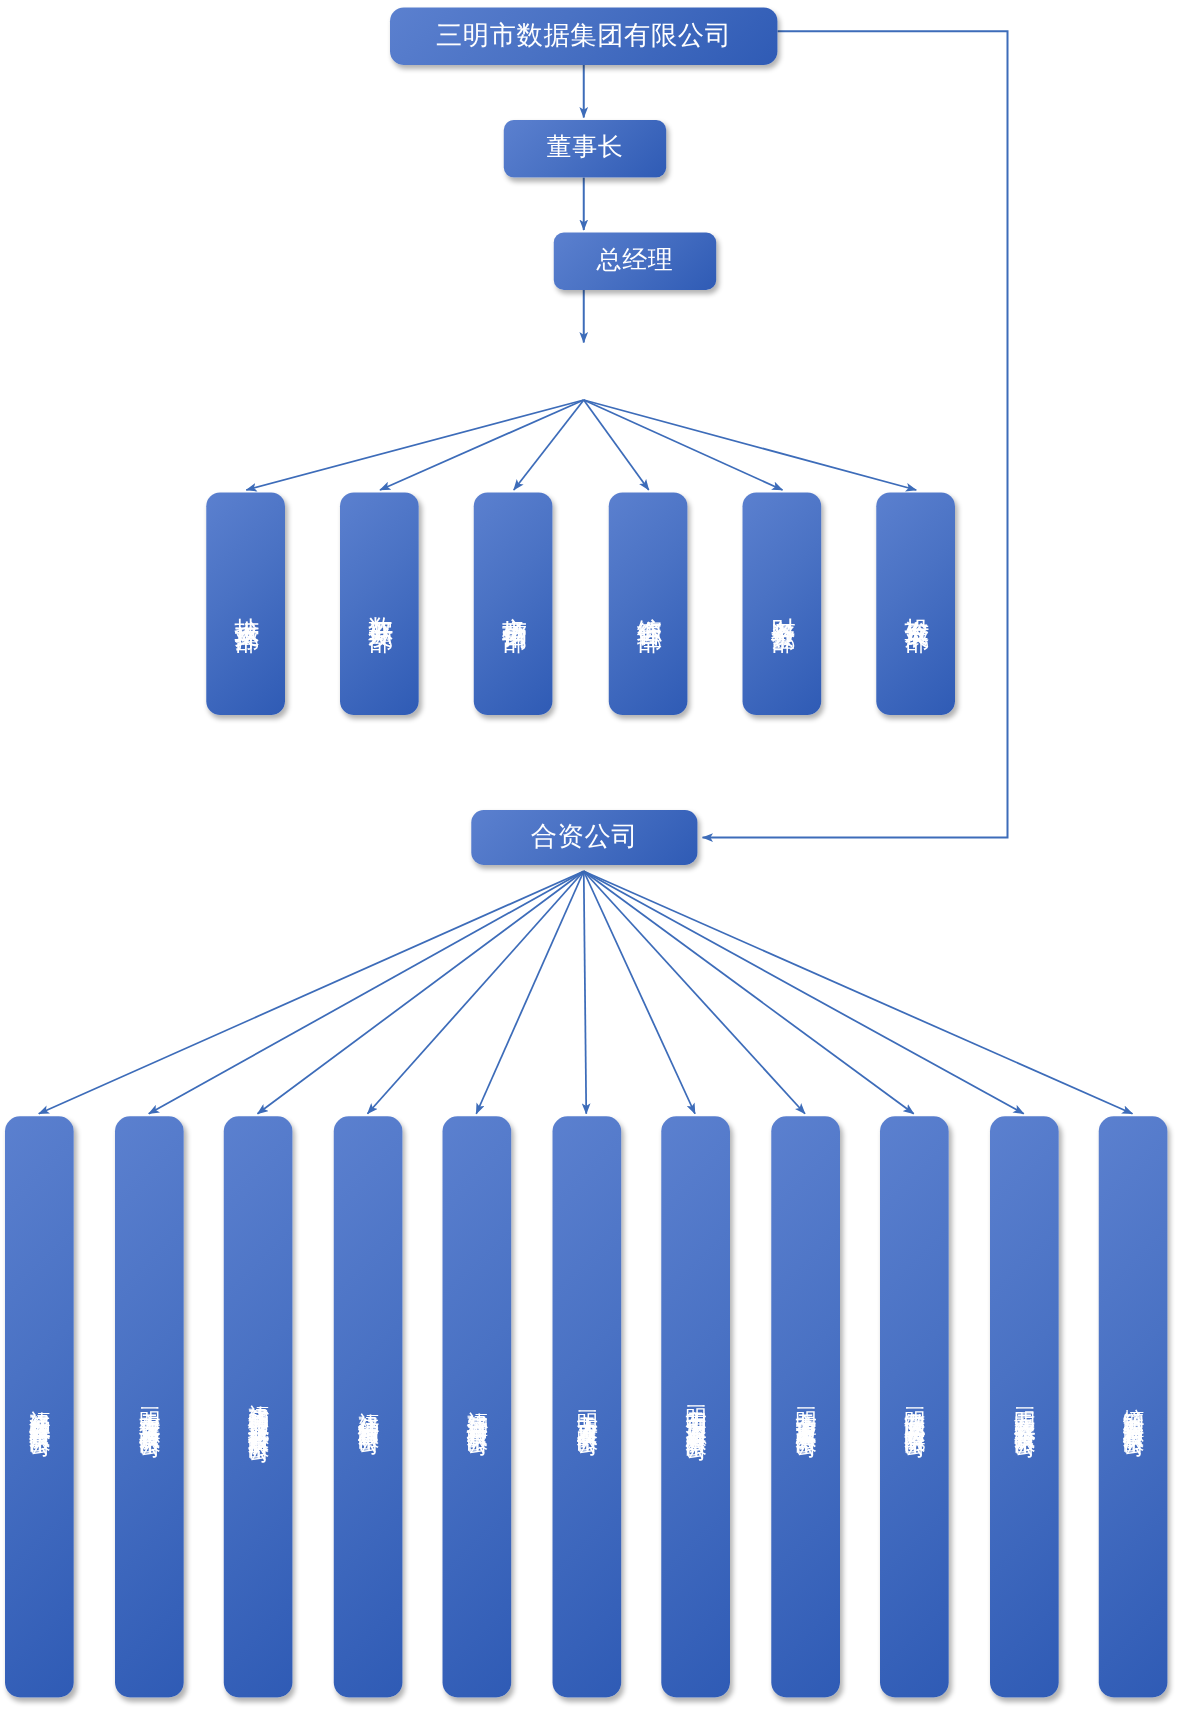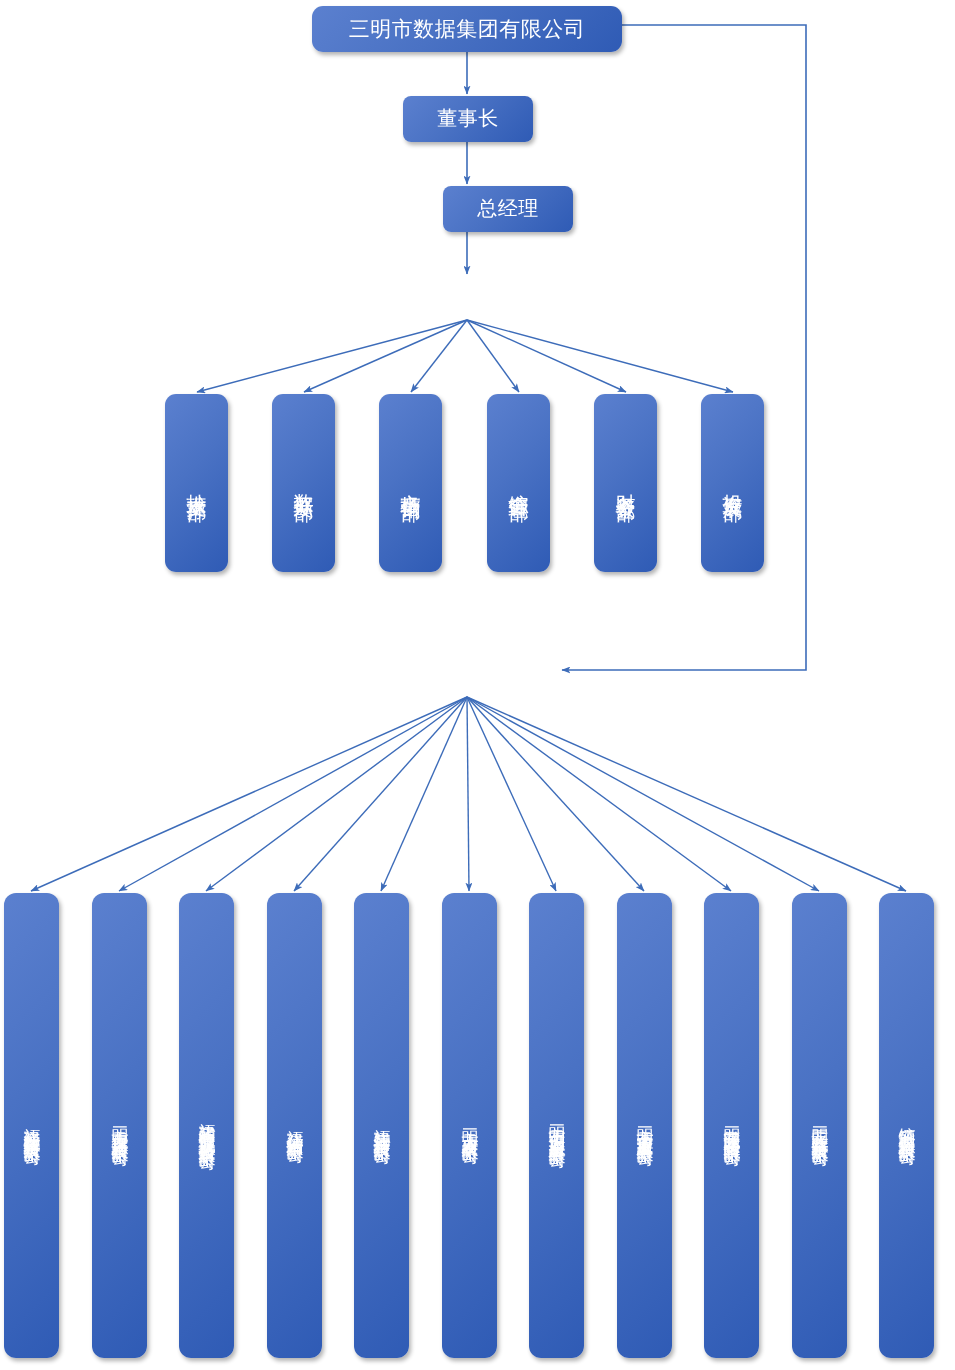--- a/index.html
+++ b/index.html
@@ -126,20 +126,21 @@
   <div class="node vertical node-dept" style="left:272px; top:394px; width:63px; height:178px;">数据开发部</div>
 
   <div class="node vertical node-dept" style="left:379px; top:394px; width:63px; height:178px;">市场营销部</div>
 
   <div class="node vertical node-dept" style="left:487px; top:394px; width:63px; height:178px;">综合管理部</div>
 
   <div class="node vertical node-dept" style="left:594px; top:394px; width:63px; height:178px;">财务资金部</div>
 
   <div class="node vertical node-dept" style="left:701px; top:394px; width:63px; height:178px;">投资发展部</div>
 
+  <div class="node horizontal node-jv" style="left:377px; top:648px; width:181px; height:44px;">合资公司</div>
 
   <div class="node vertical node-sub" style="left:4px; top:893px; width:55px; height:465px;">福建海丝数字科技有限公司</div>
 
   <div class="node vertical node-sub" style="left:92px; top:893px; width:55px; height:465px;">三明市安保信息科技有限公司</div>
 
   <div class="node vertical node-sub" style="left:179px; top:893px; width:55px; height:465px;">福建省三明数字城服科技股份有限公司</div>
 
   <div class="node vertical node-sub" style="left:267px; top:893px; width:55px; height:465px;">福建公信招标有限公司</div>
 
   <div class="node vertical node-sub" style="left:354px; top:893px; width:55px; height:465px;">福建智治云科技有限公司</div>

